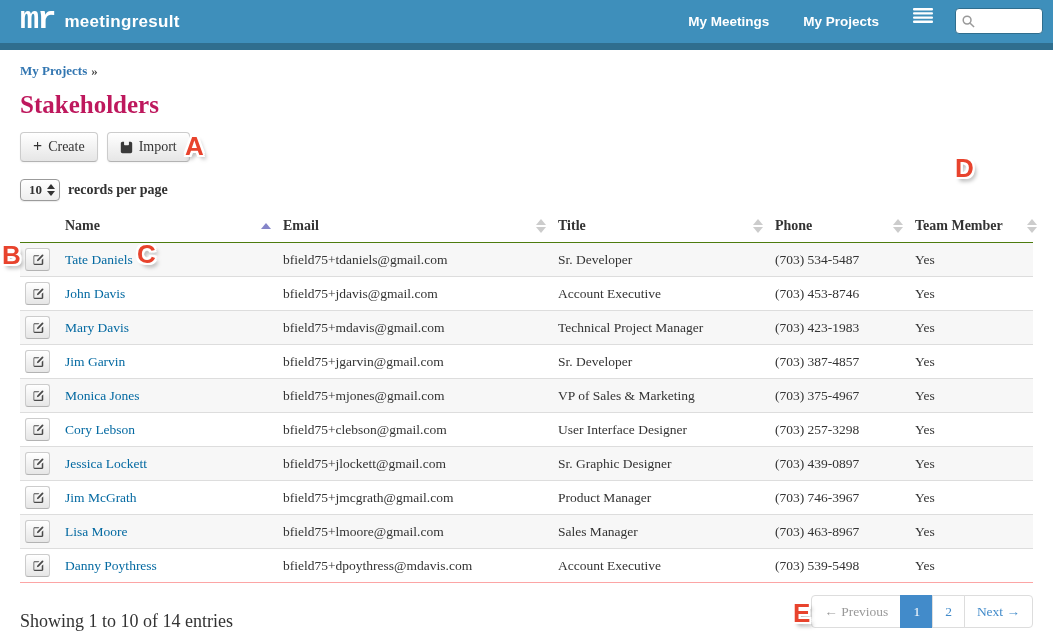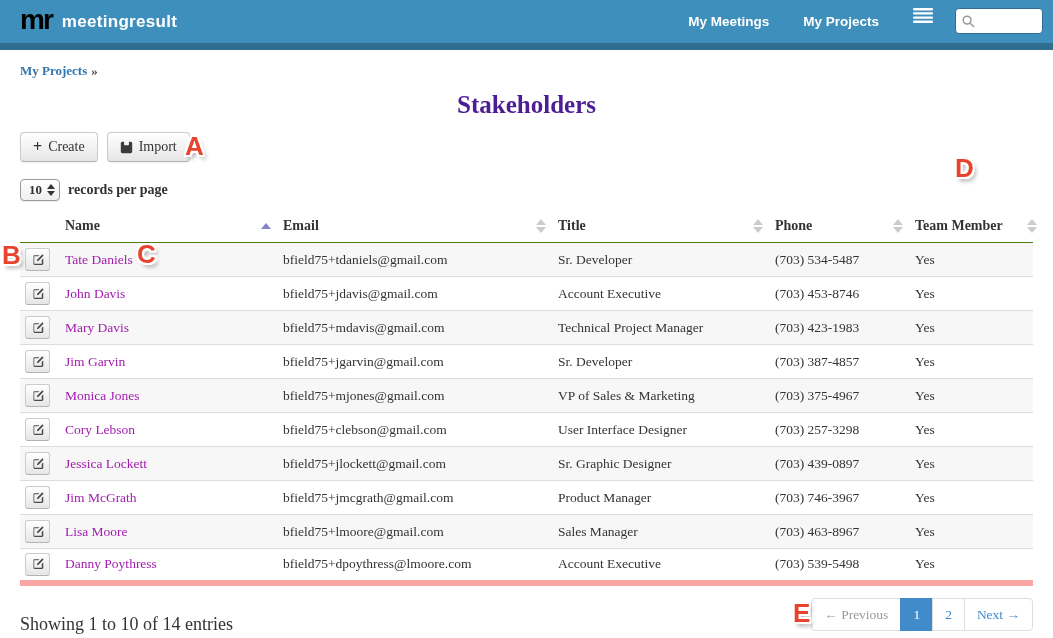--- a/index.html
+++ b/index.html
@@ -10,22 +10,22 @@
     color:#333; font-size:14px;
   }
   
   .navbar {
     height:43px; background:#3e8fbb; display:flex; align-items:center;
     padding:0 10px 0 20px;
   }
   .navbar-strip { height:7px; background:#2f6e8e; }
   .logo { display:flex; align-items:center; cursor:pointer; }
   .logo-mark {
-    color:#000000; font-size:28px; font-weight:800; letter-spacing:-2px;
-    line-height:1; padding-bottom:4px;
+    color:#ffffff; font-size:32px; font-weight:800; letter-spacing:-2px;
+    line-height:1; padding-bottom:4px;font-family:Liberation Mono, monospace;
   }
   .brand { color:#fff; font-size:17px; font-weight:600; margin-left:10px; letter-spacing:.3px; }
   .nav-right { margin-left:auto; display:flex; align-items:flex-start; }
   .nav-link {
     color:#fff; font-size:13.5px; font-weight:600; text-decoration:none;
     padding:6px 0; margin-right:34px; cursor:pointer;
   }
   .nav-burger { margin-right:22px; cursor:pointer; display:flex; align-items:center; }
   .nav-search {
     width:88px; height:26px; background:#fff; border:1px solid #2f6e8e; border-radius:4px;
@@ -33,21 +33,21 @@
   }
   .nav-search input {
     border:none; outline:none; width:60px; font-size:12px; margin-left:4px;
     font-family:inherit; background:transparent;
   }
   
   .content { padding:0 20px;font-family:Liberation Serif, serif; }
   .breadcrumb { margin-top:13px; font-size:13px; font-weight:700; }
   .breadcrumb a { color:#3276b1; text-decoration:none; cursor:pointer; }
   .breadcrumb .sep { color:#444; margin-left:4px; }
-  h1.page-title { margin-top:12px; font-size:25px; font-weight:700; color:#4c1d95;text-align:center; }
+  h1.page-title { margin-top:12px; font-size:25px; font-weight:700; color:#be185d; }
   .toolbar { margin-top:13px; display:flex; align-items:center; }
   .btn {
     display:inline-flex; align-items:center; height:30px; padding:0 12px;
     background:linear-gradient(#ffffff,#e6e6e6); border:1px solid #ccc; border-bottom-color:#b3b3b3;
     border-radius:4px; font-size:14px; color:#333; cursor:pointer; margin-right:9px;
     box-shadow:inset 0 1px 0 rgba(255,255,255,.2), 0 1px 2px rgba(0,0,0,.05);
     font-family:inherit;
   }
   .btn .ico { margin-right:6px; display:inline-flex; align-items:center; }
   .plus-glyph { font-weight:800; font-size:16px; line-height:1; }
@@ -73,23 +73,23 @@
   }
   
   table.grid { width:100%; border-collapse:collapse; margin-top:9px; table-layout:fixed; }
   col.c0{width:45px} col.c1{width:218px} col.c2{width:275px} col.c3{width:217px} col.c4{width:140px}
   th {
     text-align:left; font-size:14px; font-weight:700; color:#333;
     padding:8px 0; position:relative; border-bottom:1px solid #4d7c0f; cursor:pointer;
   }
   td { padding:0; height:34px; border-top:1px solid #ddd; font-size:13.5px; color:#333; vertical-align:middle; }
   tr.odd td { background:#f7f7f7; }
-  tbody tr:last-child td { border-bottom:6px solid #fca5a5; }
+  tbody tr:last-child td { border-bottom:1px solid #fca5a5; }
   td.c-edit { padding-left:5px; }
-  a.name-link { color:#a21caf; text-decoration:none; cursor:pointer; }
+  a.name-link { color:#0369a1; text-decoration:none; cursor:pointer; }
   .btn-edit {
     width:25px; height:23px; display:inline-flex; align-items:center; justify-content:center;
     background:linear-gradient(#ffffff,#e6e6e6); border:1px solid #ccc; border-bottom-color:#b3b3b3;
     border-radius:3px; cursor:pointer;
   }
   .sort { position:absolute; top:50%; transform:translateY(-50%); right:12px; display:flex; flex-direction:column; gap:2px; }
   th:last-child .sort { right:-4px; }
   .sort i { display:block; width:0; height:0; border-left:5px solid transparent; border-right:5px solid transparent; }
   .sort i.up { border-bottom:6px solid #ccc; }
   .sort i.down { border-top:6px solid #ccc; }
@@ -373,21 +373,21 @@
         <tr>
       <td class="c-edit">
         <button class="btn-edit">
           <svg width="12" height="12" viewBox="0 0 16 16">
             <path fill="#4a4a4a" d="M13 7.6V12.5c0 .28-.22.5-.5.5h-9a.5.5 0 0 1-.5-.5v-9c0-.28.22-.5.5-.5H8.4l1.5-1.5H3.5C2.67 1.5 2 2.17 2 3v10c0 .83.67 1.5 1.5 1.5h10c.83 0 1.5-.67 1.5-1.5V6.1L13 7.6z"></path>
             <path fill="#4a4a4a" d="M14.9 1.1a1.2 1.2 0 0 0-1.7 0L7.1 7.2 6.5 9.5l2.3-.6 6.1-6.1a1.2 1.2 0 0 0 0-1.7z"></path>
           </svg>
         </button>
       </td>
       <td class="c-name"><a class="name-link">Danny Poythress</a></td>
-      <td class="c-email">bfield75+dpoythress@lmoore.com</td>
+      <td class="c-email">bfield75+dpoythress@mdavis.com</td>
       <td class="c-title">Account Executive</td>
       <td class="c-phone">(703) 539-5498</td>
       <td class="c-team">Yes</td>
     </tr>
       </tbody>
   </table>
 
   <div class="tfoot">
     <div class="showing">Showing 1 to 10 of 14 entries</div>
     <div class="pagination">

